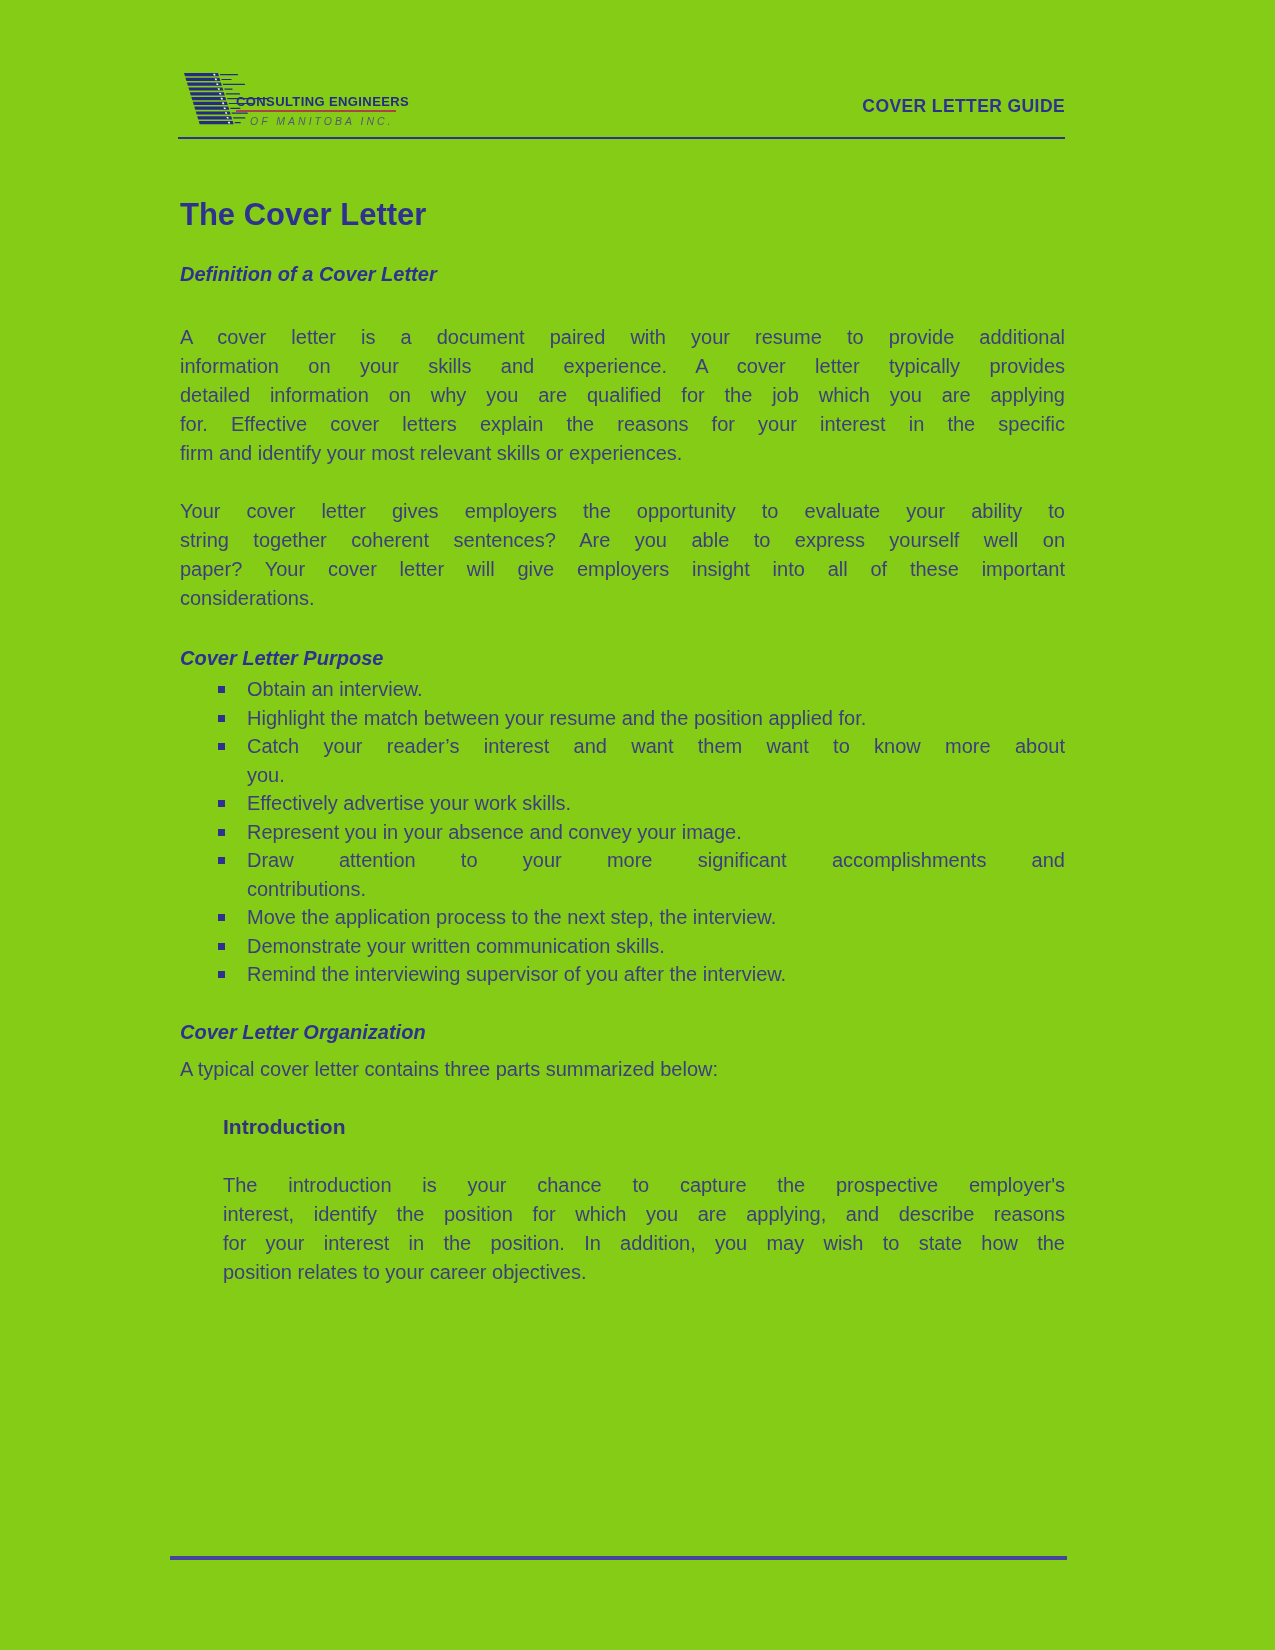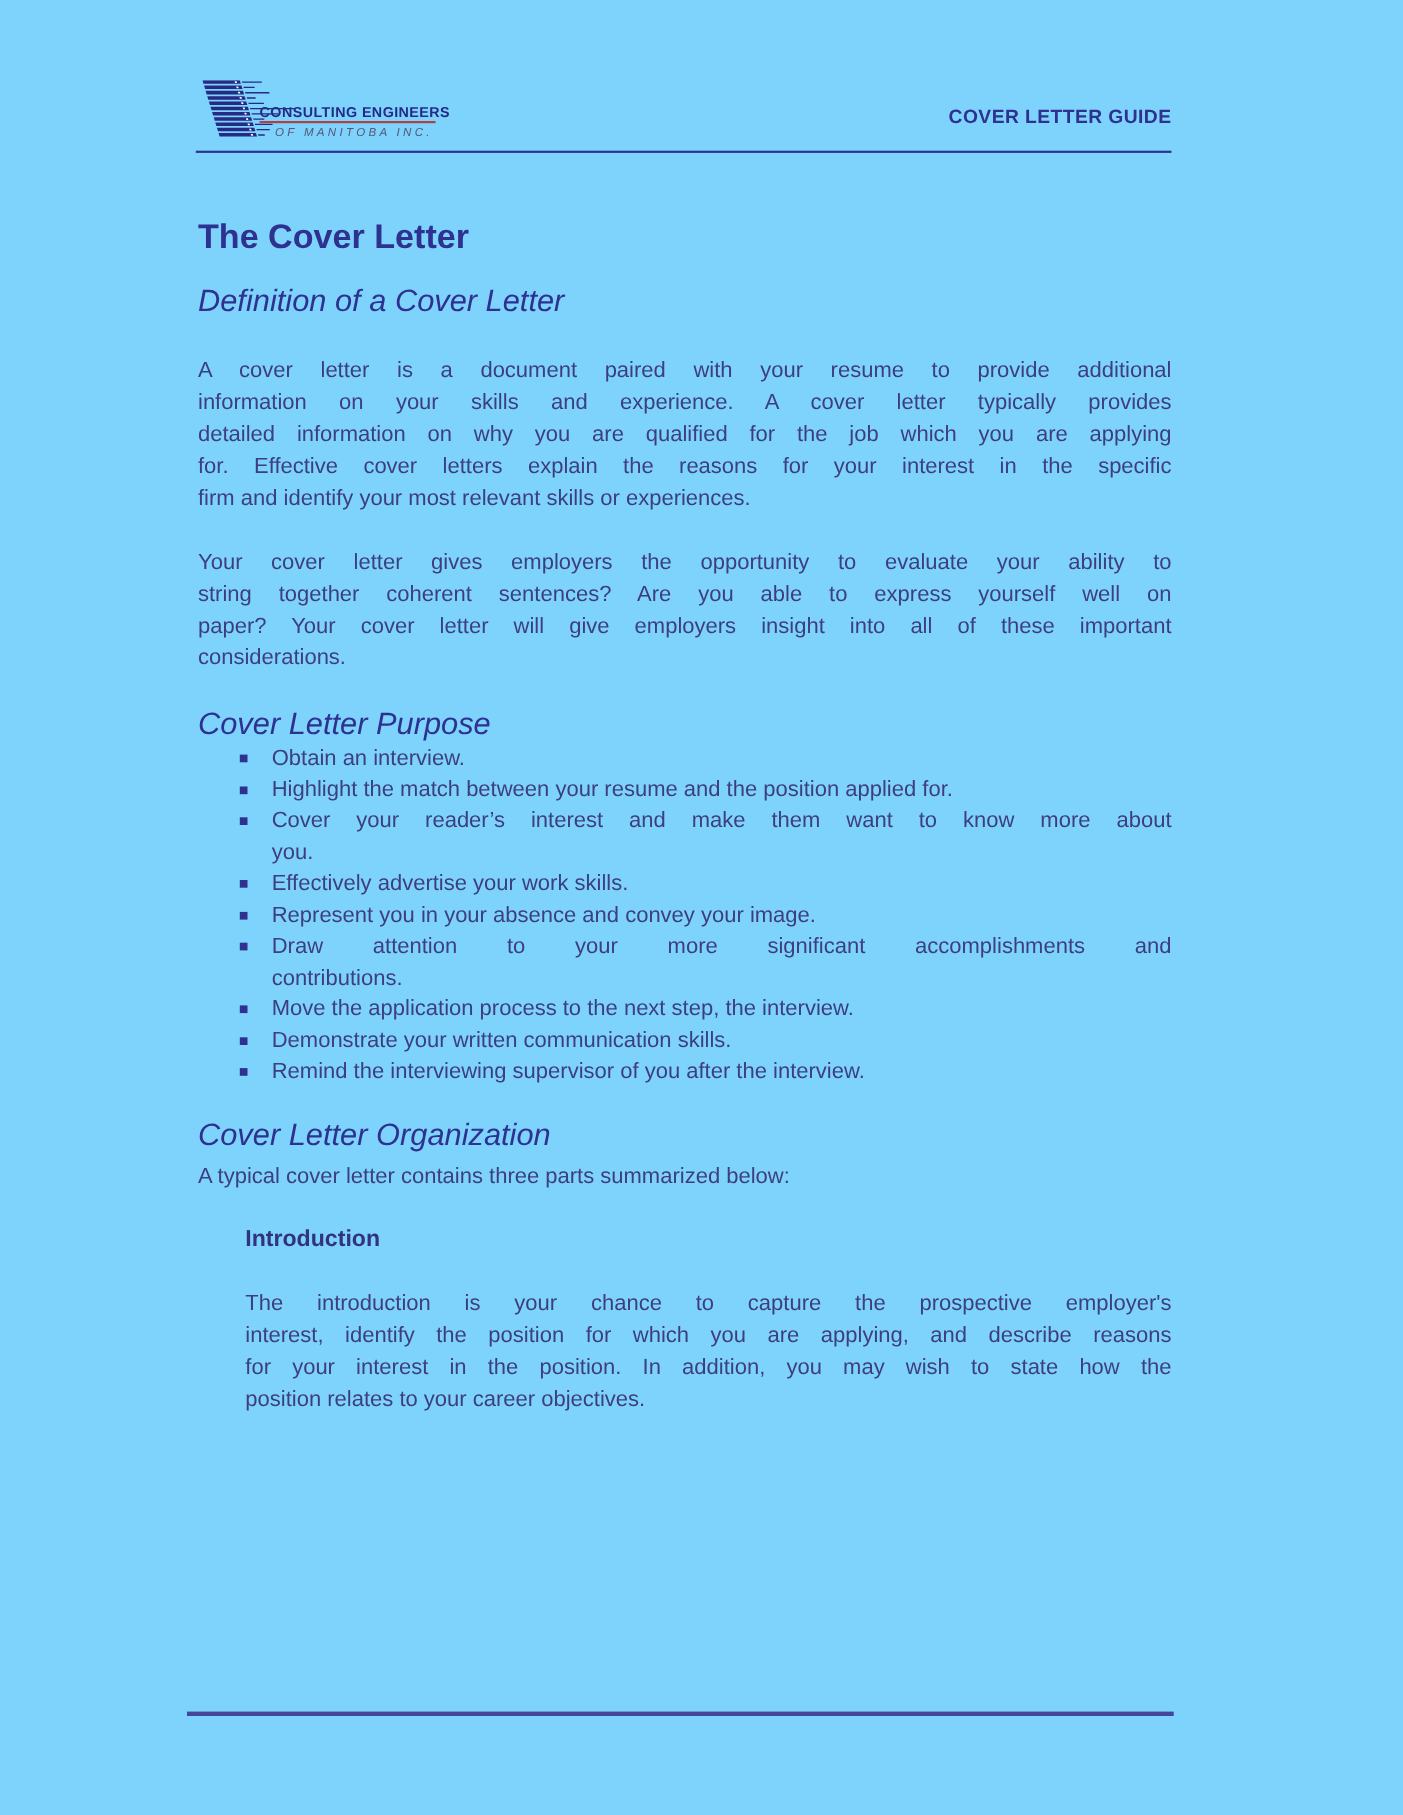--- a/index.html
+++ b/index.html
@@ -1,20 +1,20 @@
 <!DOCTYPE html>
 <html><head>
 <meta charset="utf-8">
 <style>
   html,body{margin:0;padding:0;background:#e8e8e8;}
   .page{
     position:relative;
     width:1275px;height:1650px;
     margin:0 auto;
-    background:#7dd3fc;
+    background:#84cc16;
     font-family:"Liberation Sans","DejaVu Sans",sans-serif;
     color:#3d3e7e;
     overflow:hidden;
   }
   
   .header{
     display:flex;justify-content:space-between;align-items:flex-end;
     margin:73px 210px 0 178px;
   }
   .logo{position:relative;width:400px;height:58px;}
@@ -34,21 +34,21 @@
     color:#2e3190;margin-bottom:14px;white-space:nowrap;
   }
   .header-rule{height:2px;background:#2e3190;margin:6px 210px 0 178px;}
   
   .main{margin:0 210px 0 180px;}
   .h1{
     font-size:31px;line-height:37px;font-weight:bold;
     color:#2e3190;margin-top:57px;
   }
   .h2{
-    font-size:28px;line-height:34px;font-weight:normal;font-style:italic;
+    font-size:20px;line-height:34px;font-weight:bold;font-style:italic;
     color:#2e3190;margin-top:24px;
   }
   .h2.tightbelow{margin-top:28px;}
   .h2.org{margin-top:26px;}
   .h3{
     font-size:21px;line-height:27px;font-weight:bold;
     color:#32327f;margin:29px 0 0 43px;
   }
   .para{font-size:20px;line-height:29px;}
   .para.p1{margin-top:32px;}
@@ -171,21 +171,21 @@
 
 
     <ul class="bullets">
       <li>
         <div class="jline end">Obtain an interview.</div>
       </li>
       <li>
         <div class="jline end">Highlight the match between your resume and the position applied for.</div>
       </li>
       <li>
-        <div class="jline">Cover your reader’s interest and make them want to know more about</div>
+        <div class="jline">Catch your reader’s interest and want them want to know more about</div>
         <div class="jline end">you.</div>
       </li>
       <li>
         <div class="jline end">Effectively advertise your work skills.</div>
       </li>
       <li>
         <div class="jline end">Represent you in your absence and convey your image.</div>
       </li>
       <li>
         <div class="jline">Draw attention to your more significant accomplishments and</div>

